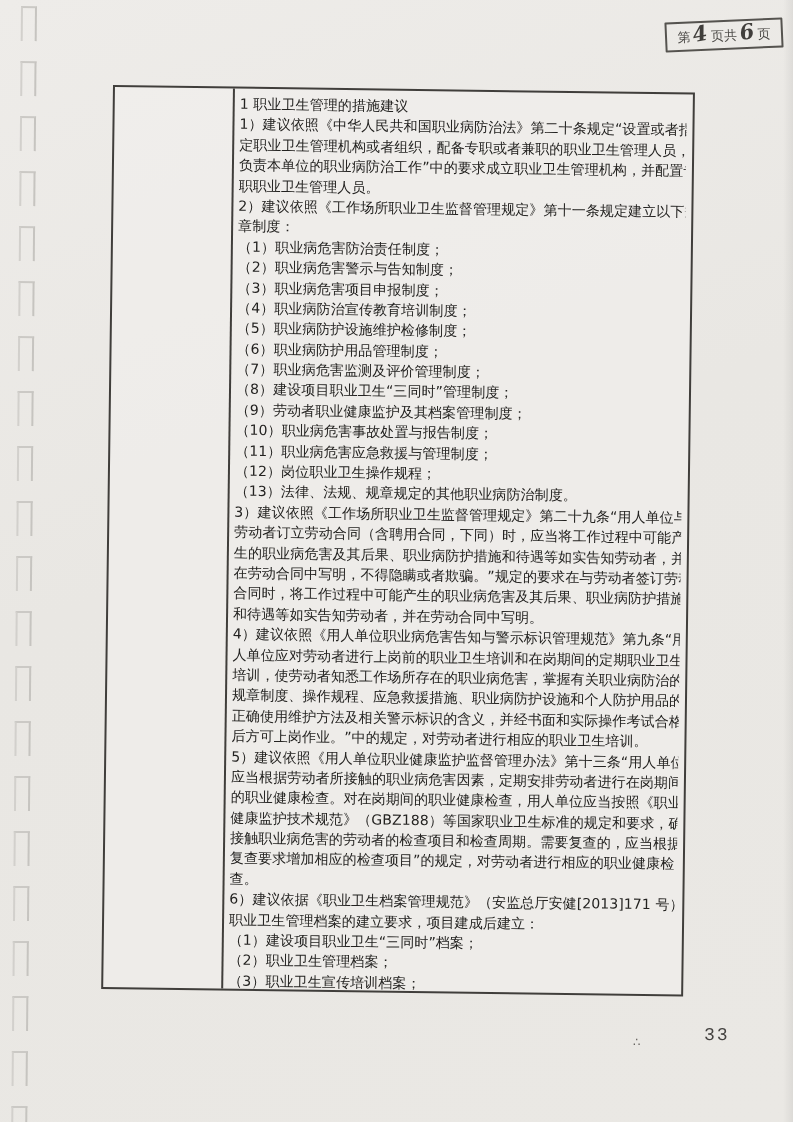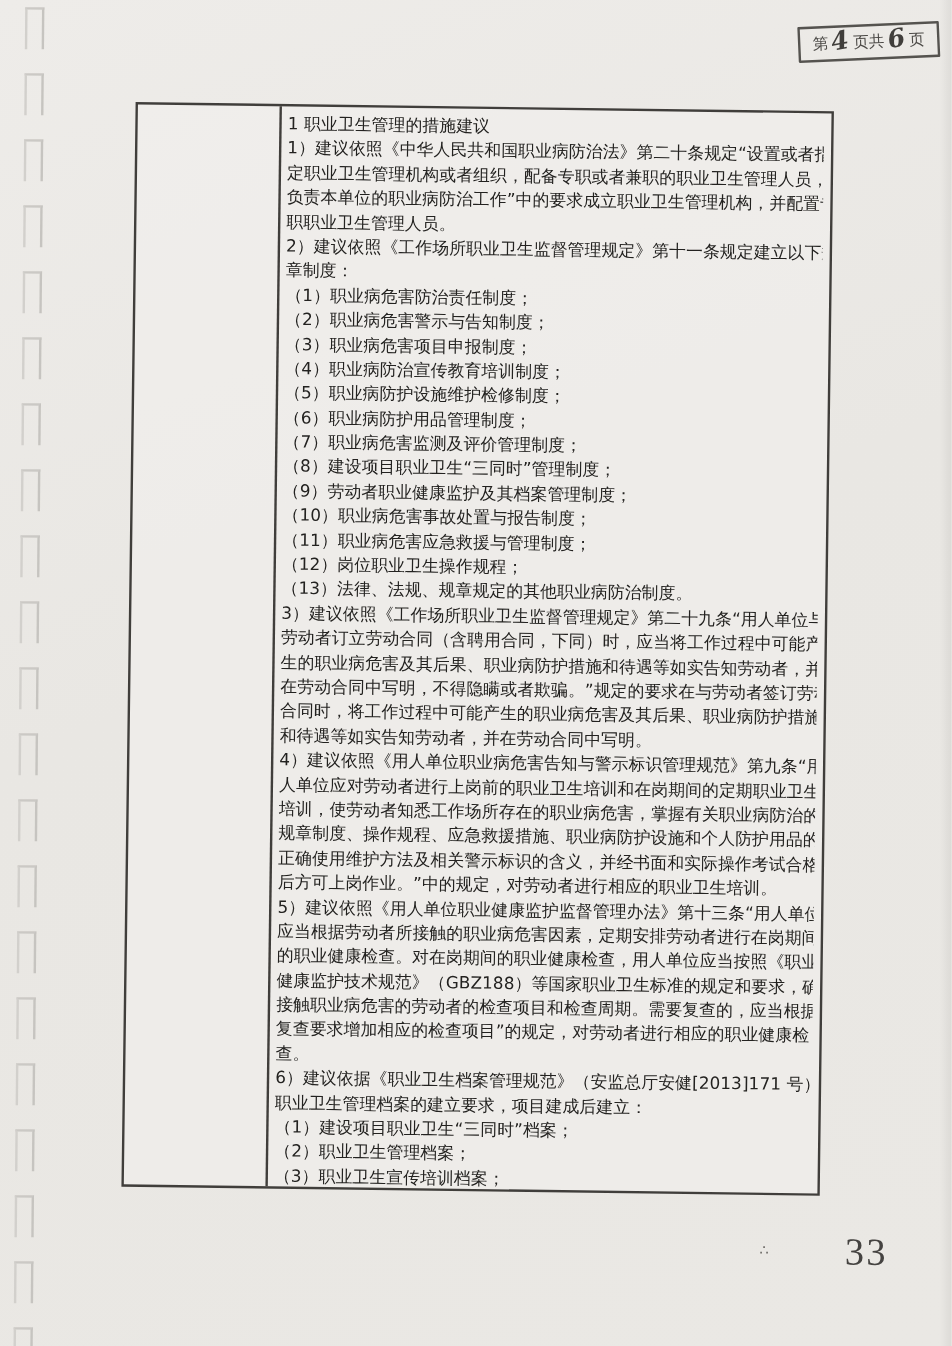--- a/index.html
+++ b/index.html
@@ -65,22 +65,22 @@
     white-space:nowrap;overflow:hidden;
     letter-spacing:0.1px;
   }
   
   .footer-dots{
     position:absolute;left:633px;top:1035px;
     color:#605e5a;font-size:12px;letter-spacing:2px;
   }
   .footer-page{
     position:absolute;left:704px;top:1025px;
-    font-family:Liberation Serif, serif;
-    font-size:32px;color:#454341;letter-spacing:2px;
+    font-family:Liberation Mono, monospace;
+    font-size:18px;color:#454341;letter-spacing:2px;
     transform:rotate(0.5deg);
   }
 </style>
 </head>
 <body>
 
 <div class="page">
 
   <div class="binding-marks">
       <div class="bmark"></div>

